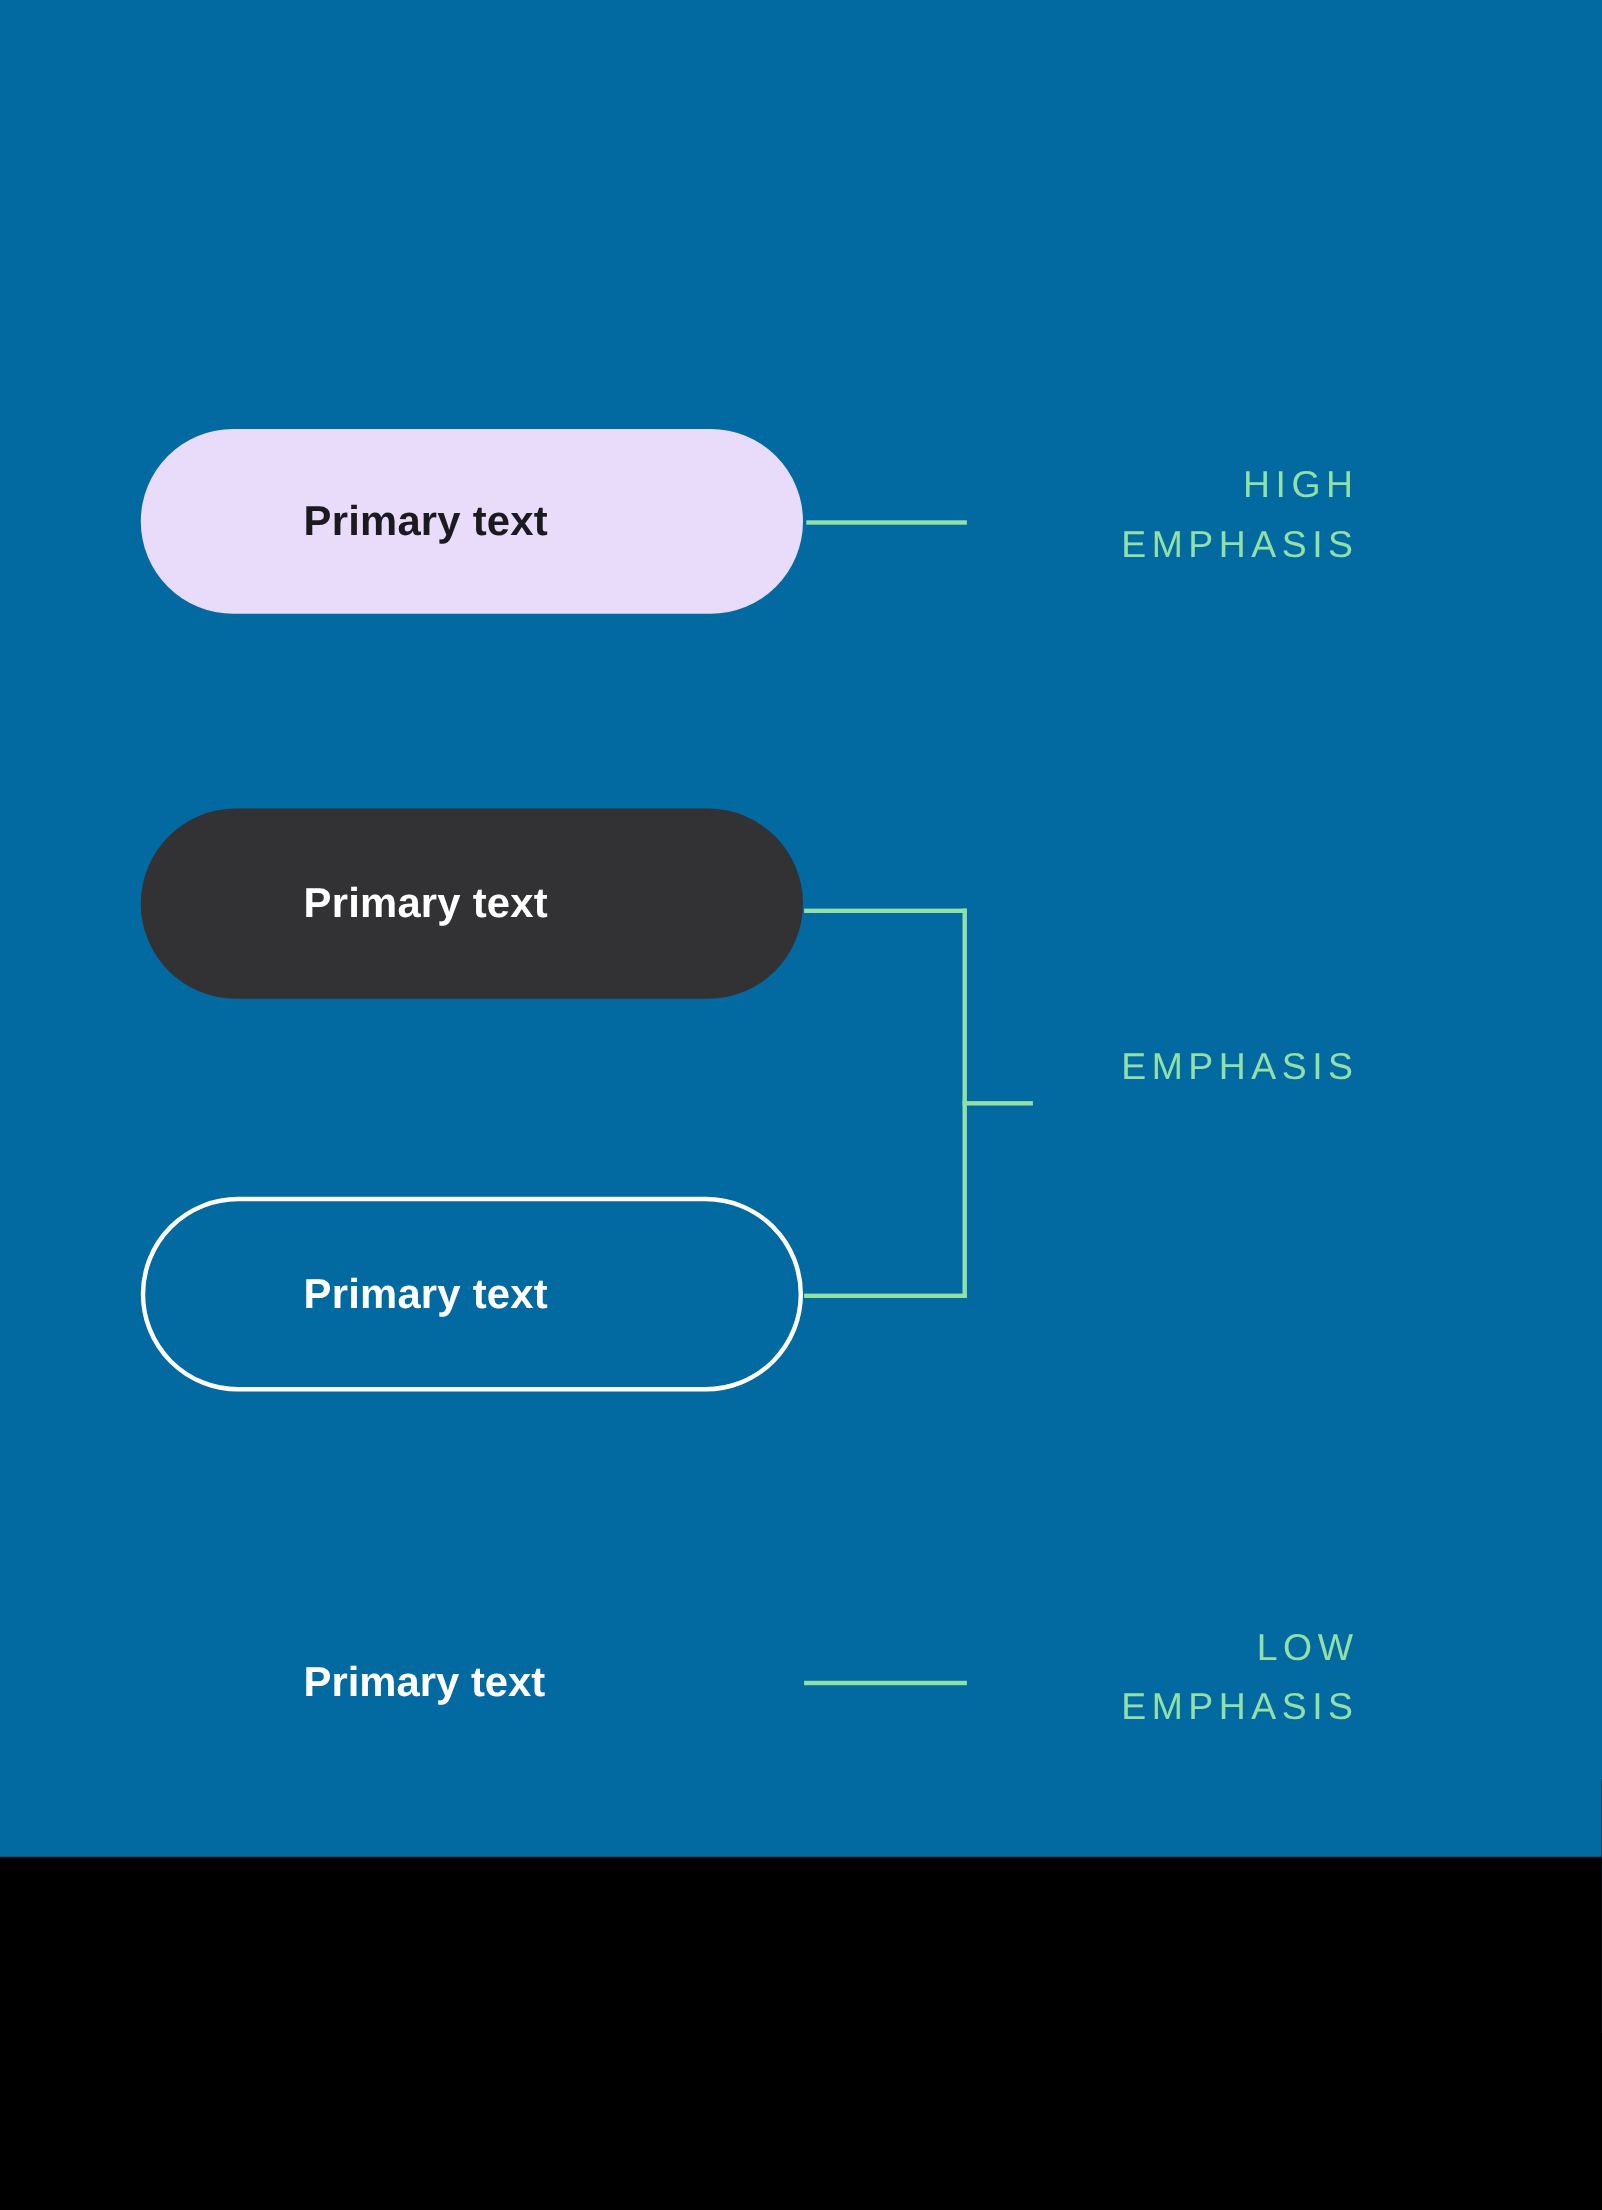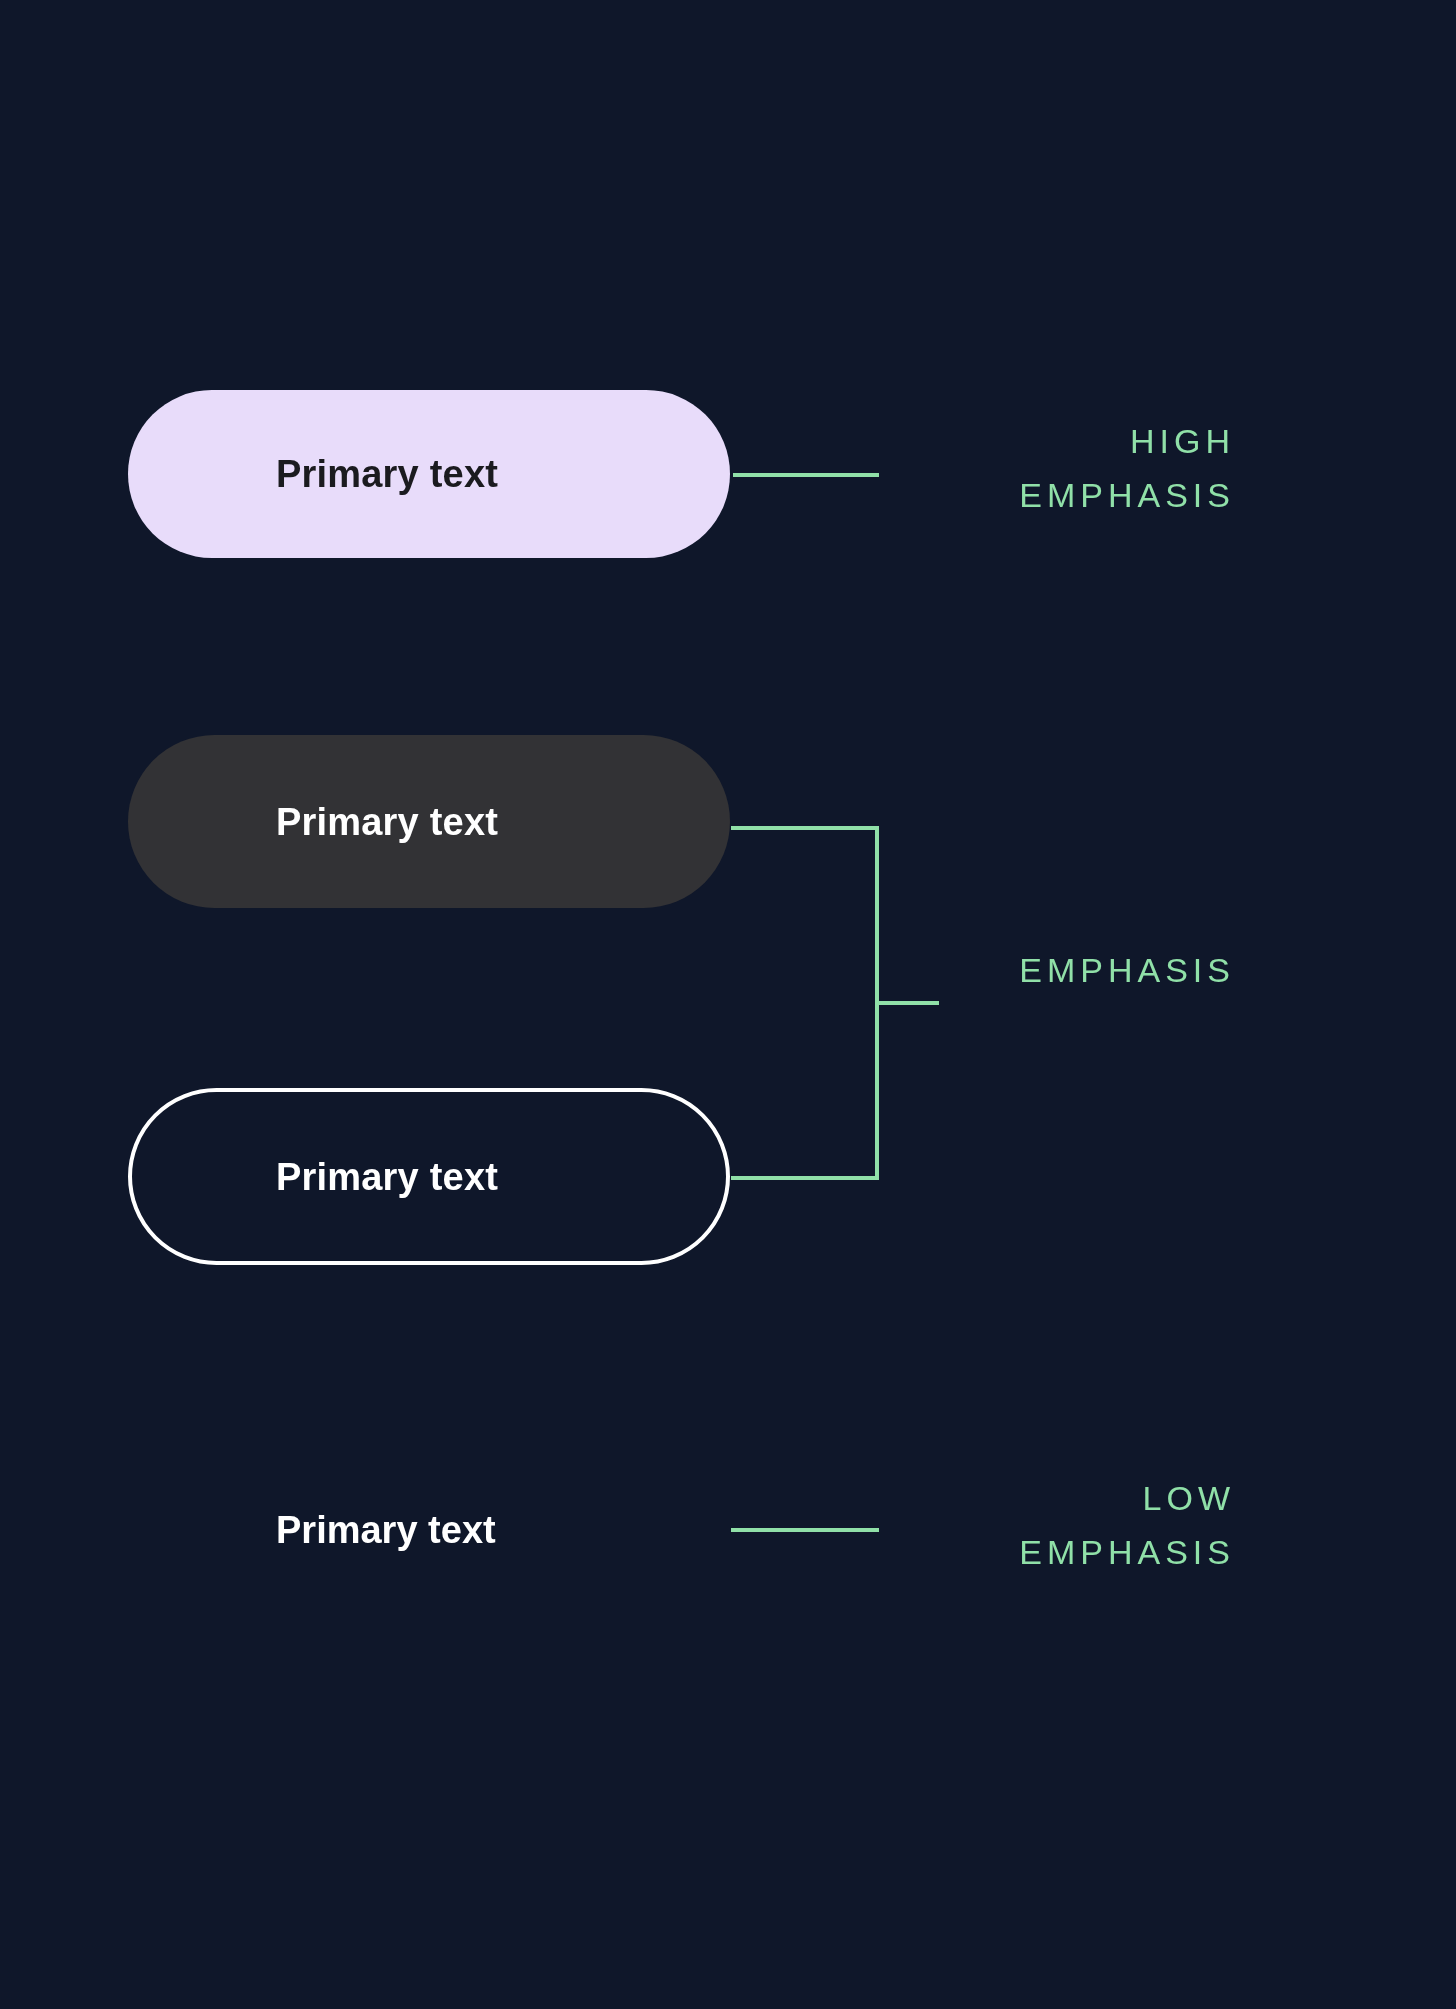--- a/index.html
+++ b/index.html
@@ -10,22 +10,22 @@
   body {
     width: 1456px;
     height: 2009px;
     overflow: hidden;
     font-family: "Liberation Sans", sans-serif;
     -webkit-font-smoothing: antialiased;
   }
   #stage {
     position: relative;
     width: 1456px;
-    height: 2009px;
-    background: #0f172a;
+    height: 1688px;
+    background: #0369a1;
   }
 
   
   .btn {
     position: absolute;
     left: 128px;
     width: 602px;
     display: flex;
     align-items: center;
     box-sizing: border-box;

